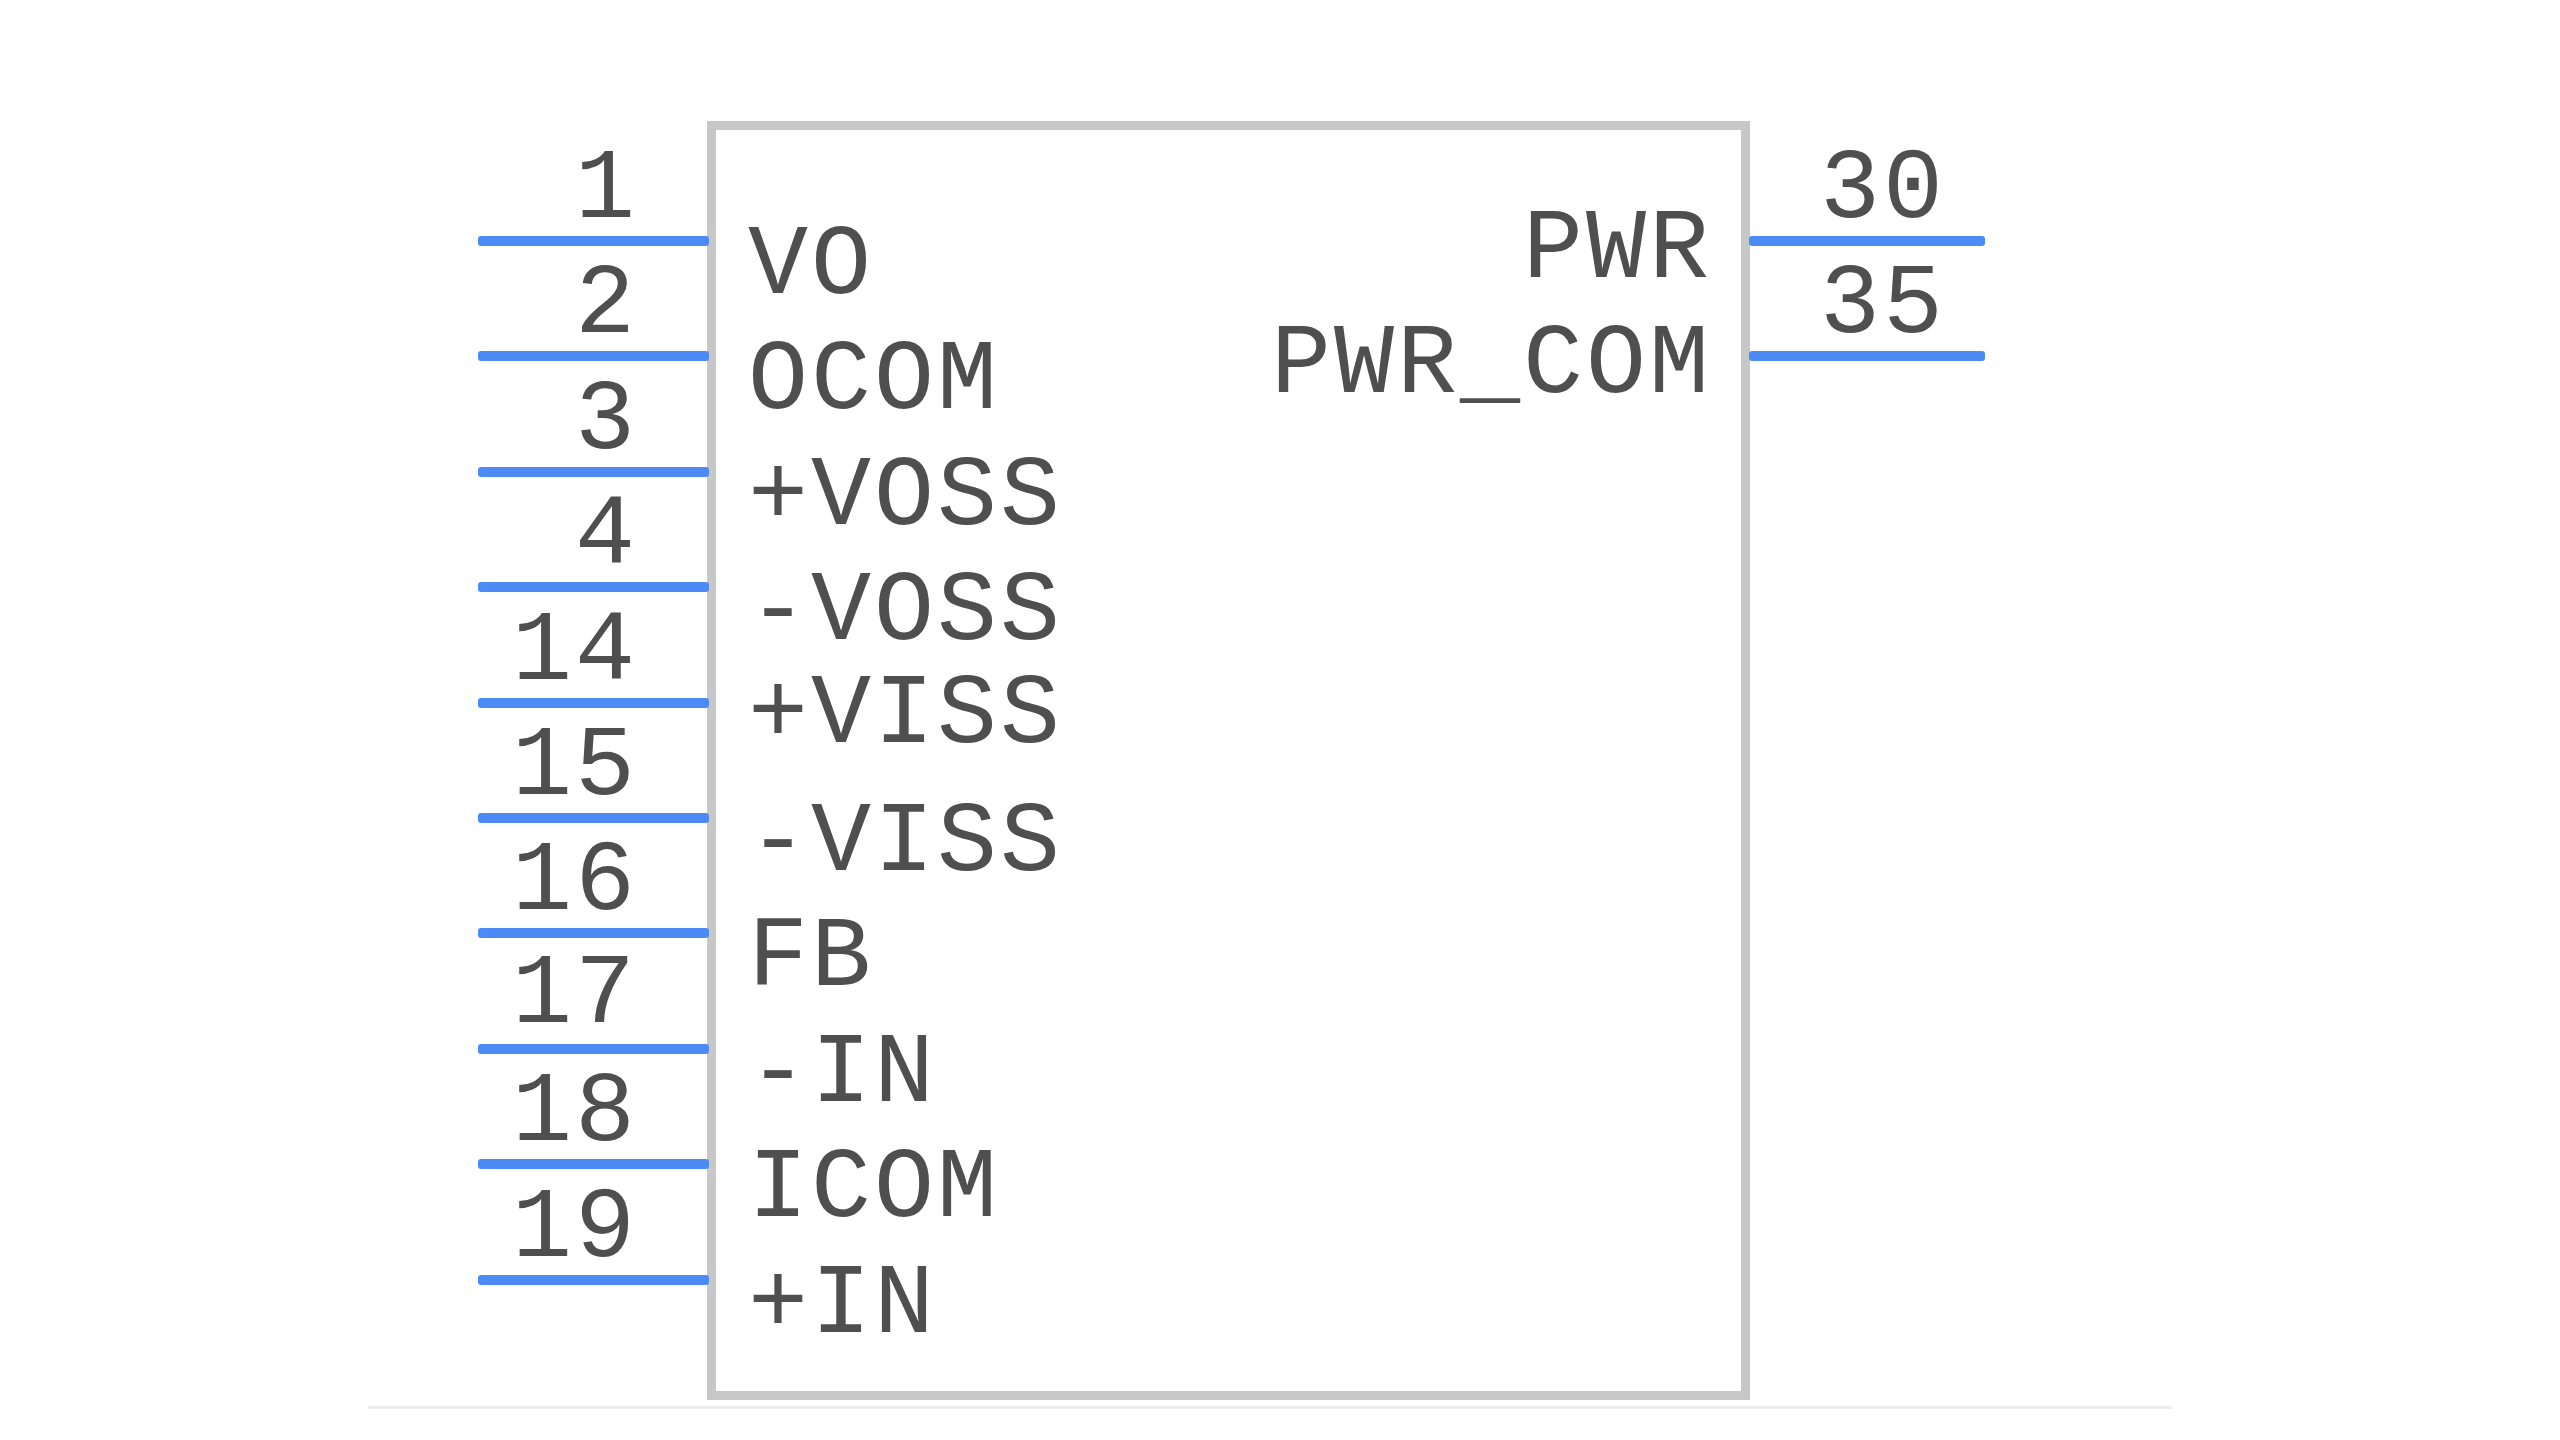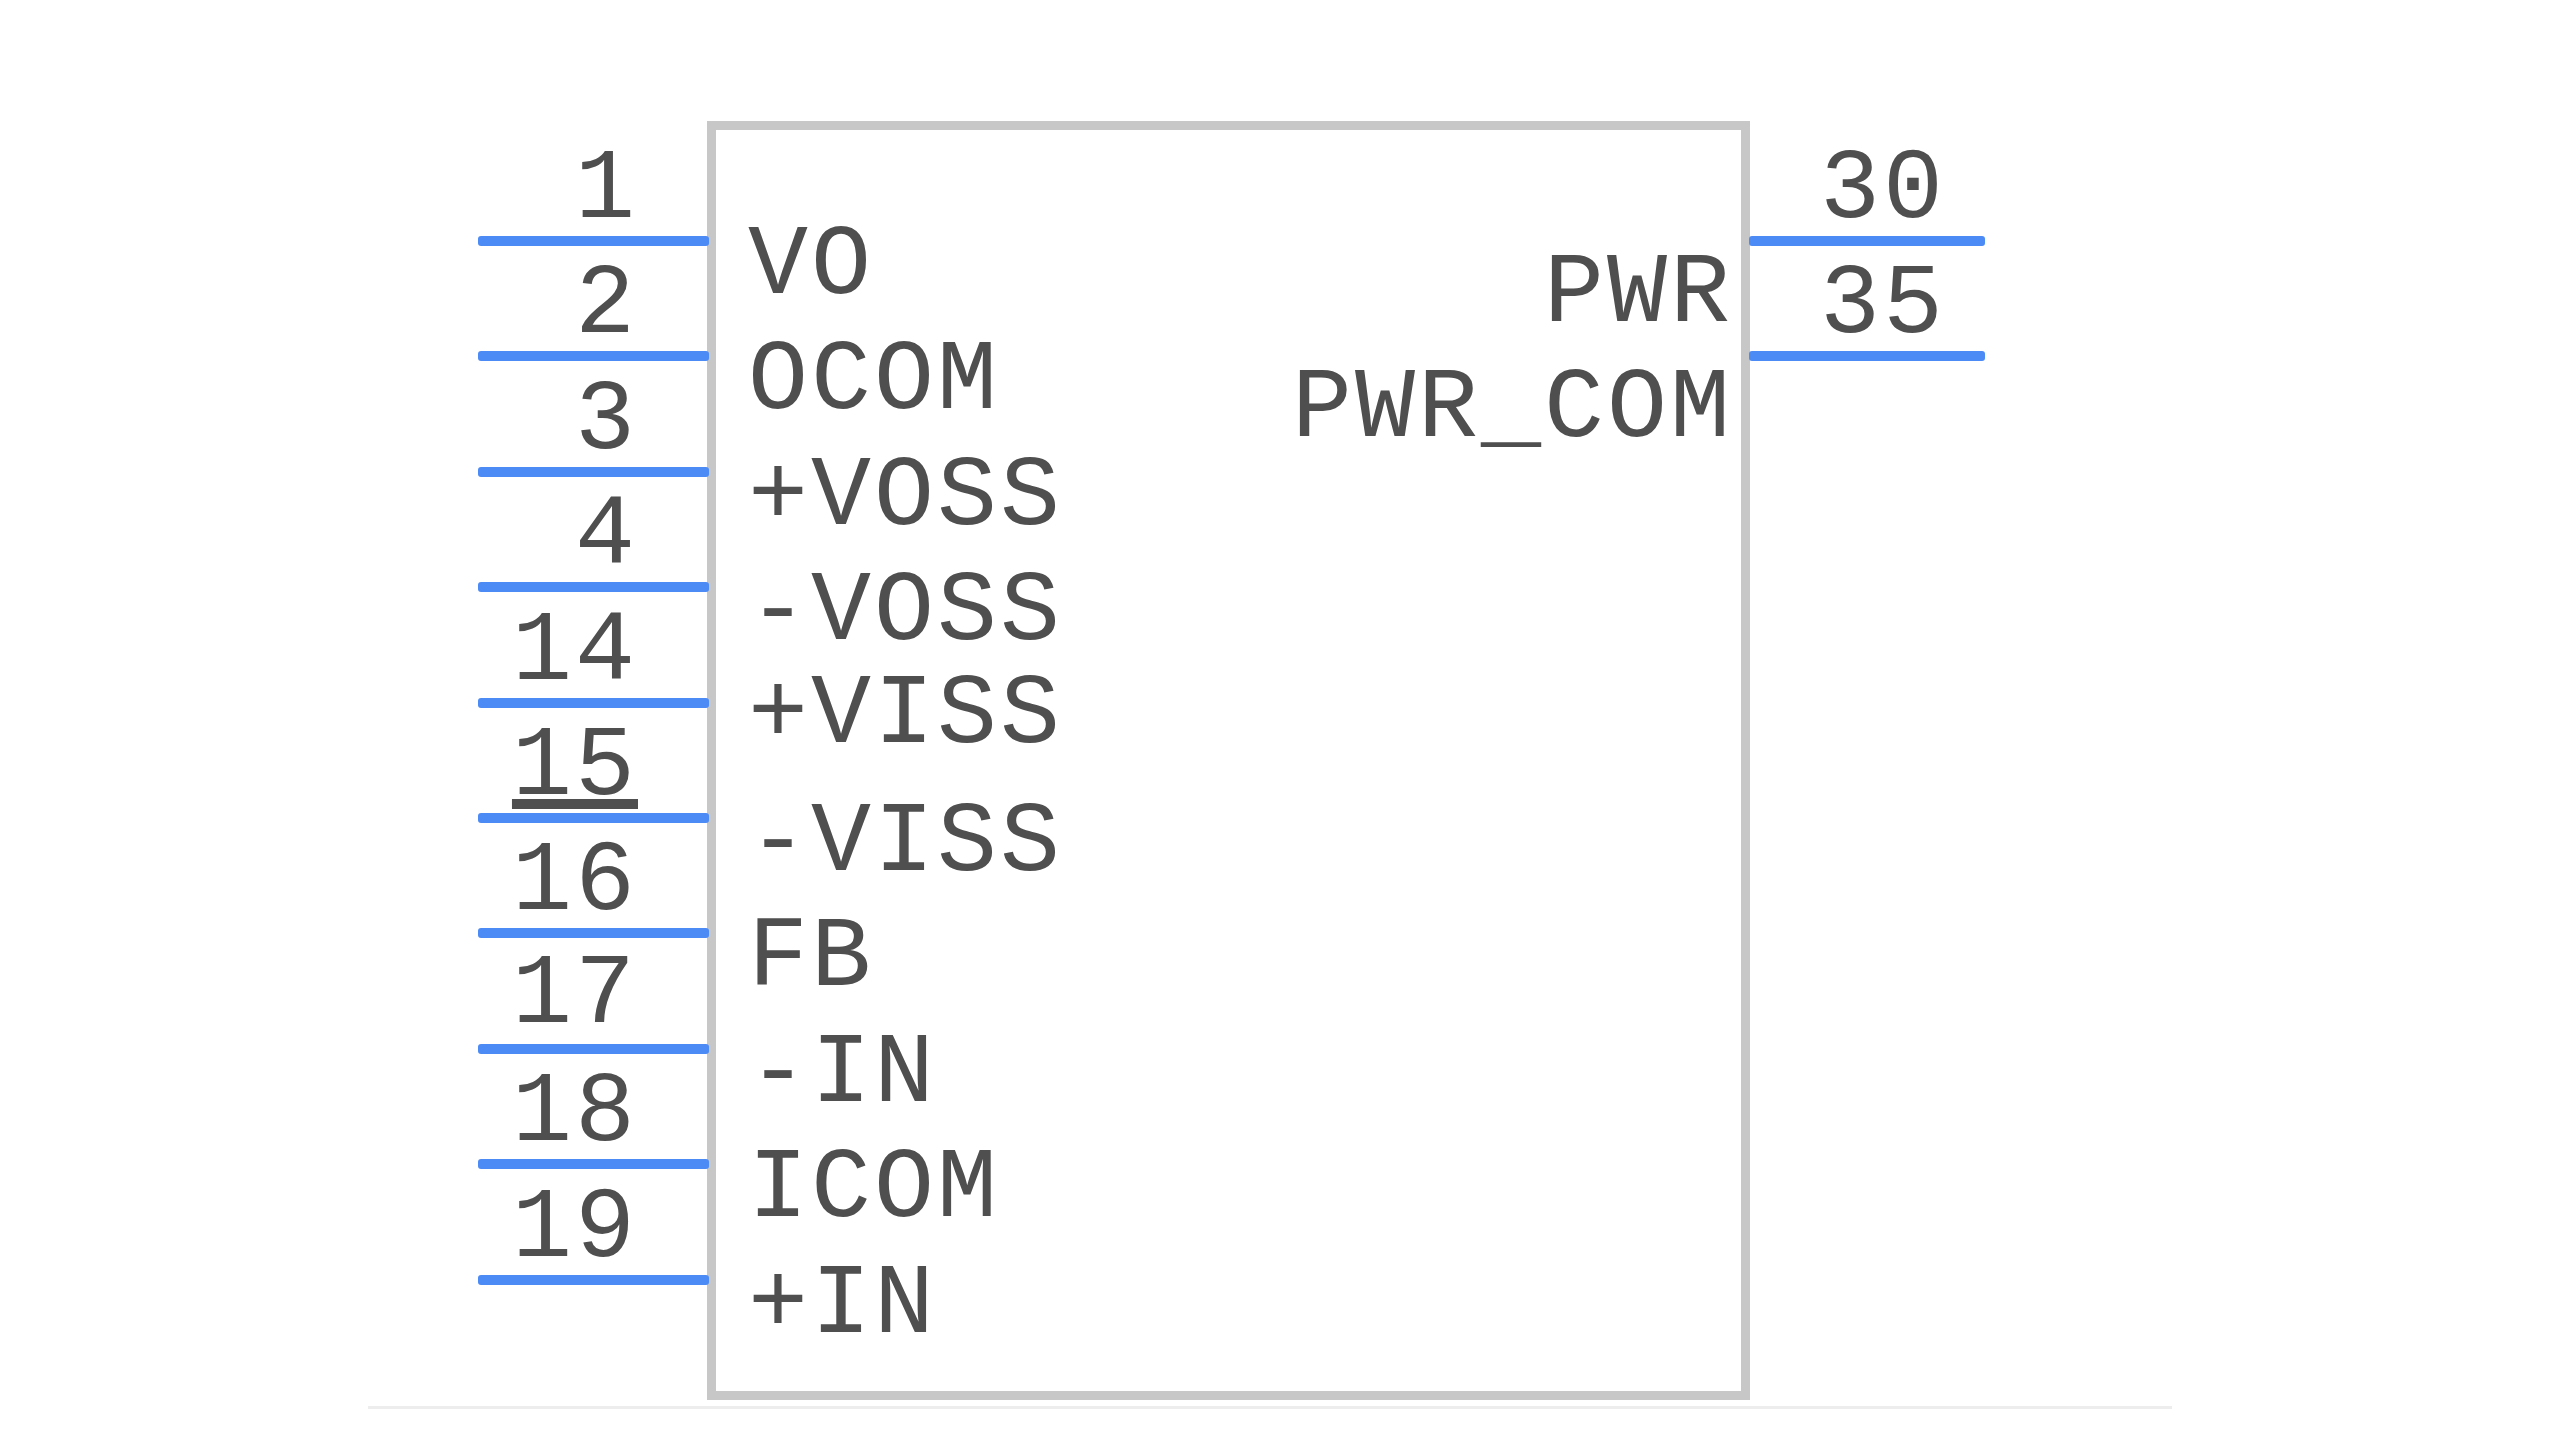--- a/index.html
+++ b/index.html
@@ -55,23 +55,22 @@
     left: 1820px;
     width: 300px;
     text-align: left;
   }
   .pin-label.left {
     left: 748px;
     text-align: left;
     margin-top: 16px;
   }
   .pin-label.right {
-    right: 827px;
+    right: 848px;
     text-align: right;
-    margin-top: 44px;
   }
   .divider {
     position: absolute;
     left: 368px;
     top: 1406px;
     width: 1804px;
     height: 3px;
     background: var(--divider, #ededed);
   }
 </style>
@@ -90,21 +89,21 @@
       <div class="pin-line left" style="top: 466.8px;"></div>
       <div class="txt pin-number left" style="top: 371.8px;">3</div>
       <div class="txt pin-label left" style="top: 431.8px;">+VOSS</div>
       <div class="pin-line left" style="top: 582.2px;"></div>
       <div class="txt pin-number left" style="top: 487.2px;">4</div>
       <div class="txt pin-label left" style="top: 547.2px;">-VOSS</div>
       <div class="pin-line left" style="top: 697.6px;"></div>
       <div class="txt pin-number left" style="top: 602.6px;">14</div>
       <div class="txt pin-label left" style="top: 650px;">+VISS</div>
       <div class="pin-line left" style="top: 813px;"></div>
-      <div class="txt pin-number left" style="top: 718px; text-decoration: underline;">15</div>
+      <div class="txt pin-number left" style="top: 718px;">15</div>
       <div class="txt pin-label left" style="top: 778px;">-VISS</div>
       <div class="pin-line left" style="top: 928.4px;"></div>
       <div class="txt pin-number left" style="top: 833.4px;">16</div>
       <div class="txt pin-label left" style="top: 893.4px;">FB</div>
       <div class="pin-line left" style="top: 1043.8px;"></div>
       <div class="txt pin-number left" style="top: 946px;">17</div>
       <div class="txt pin-label left" style="top: 1008.8px;">-IN</div>
       <div class="pin-line left" style="top: 1159.2px;"></div>
       <div class="txt pin-number left" style="top: 1064.2px;">18</div>
       <div class="txt pin-label left" style="top: 1124.2px;">ICOM</div>

